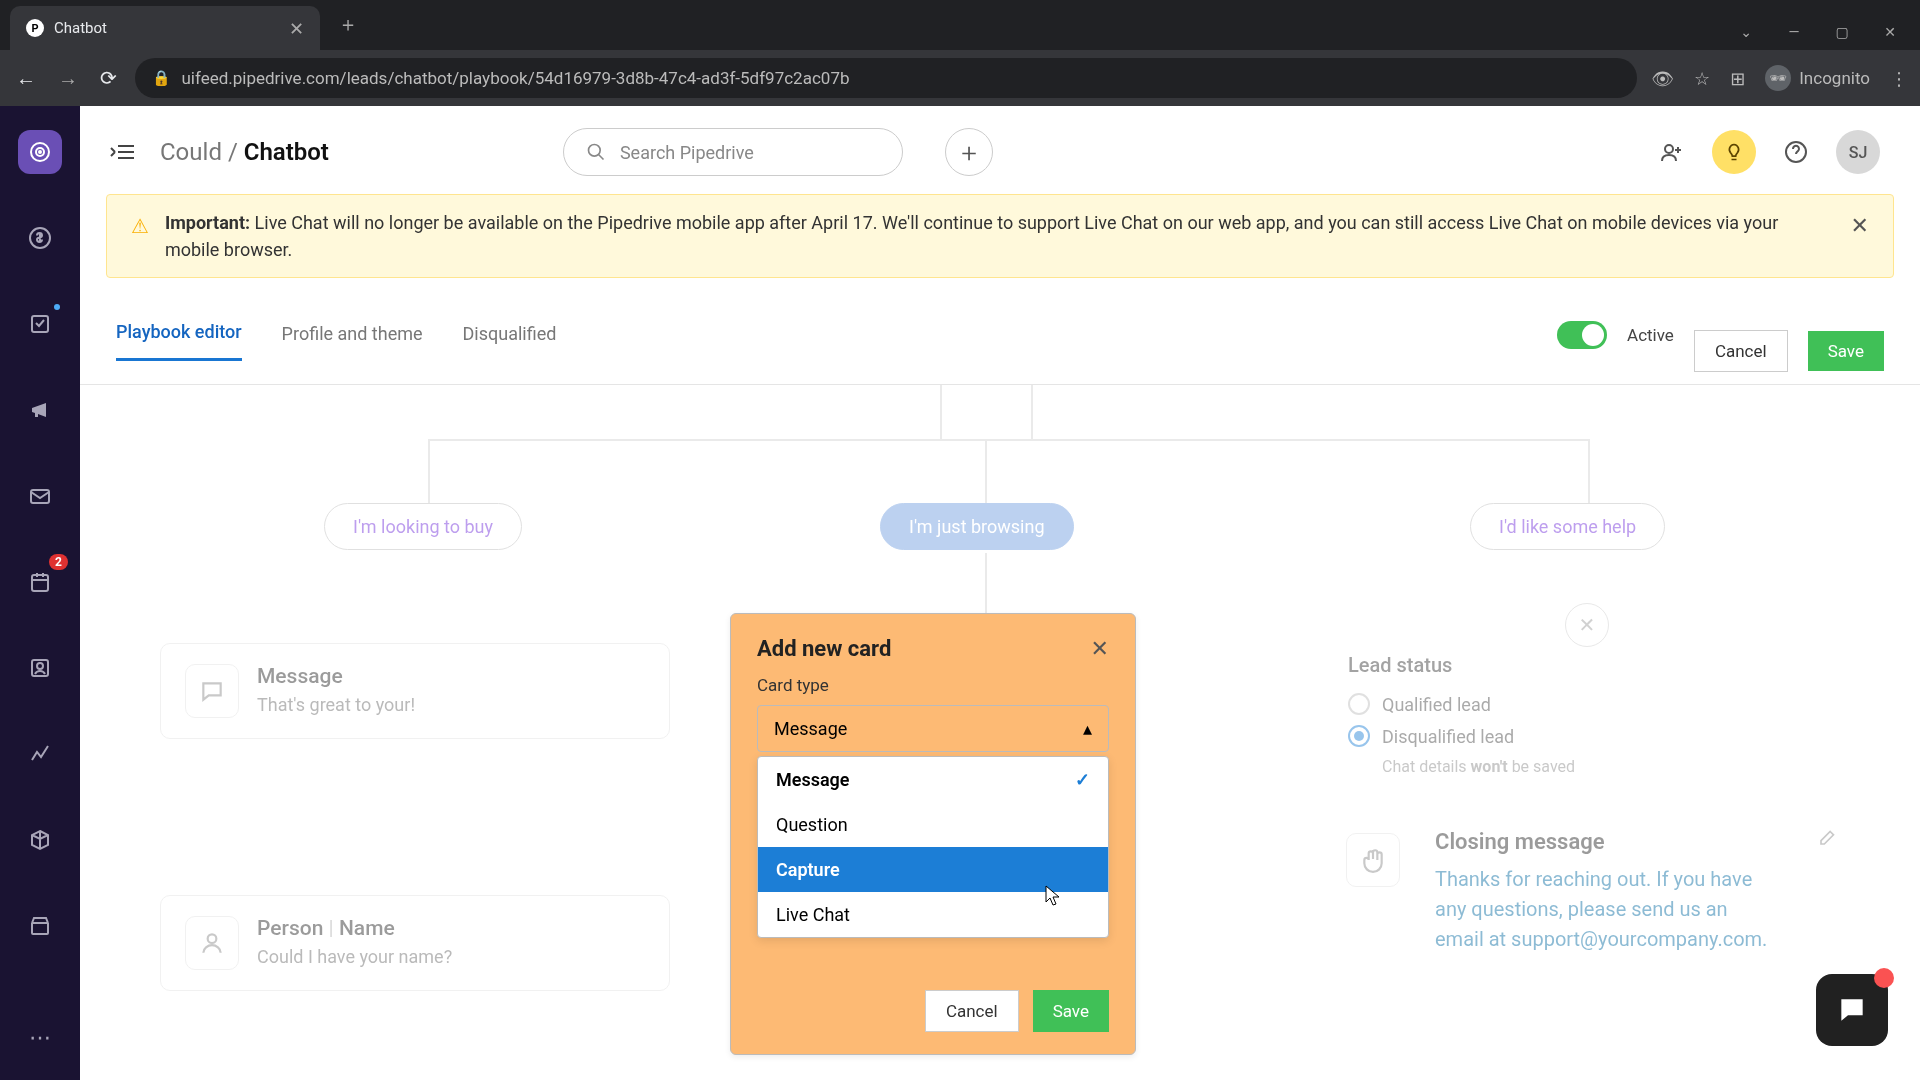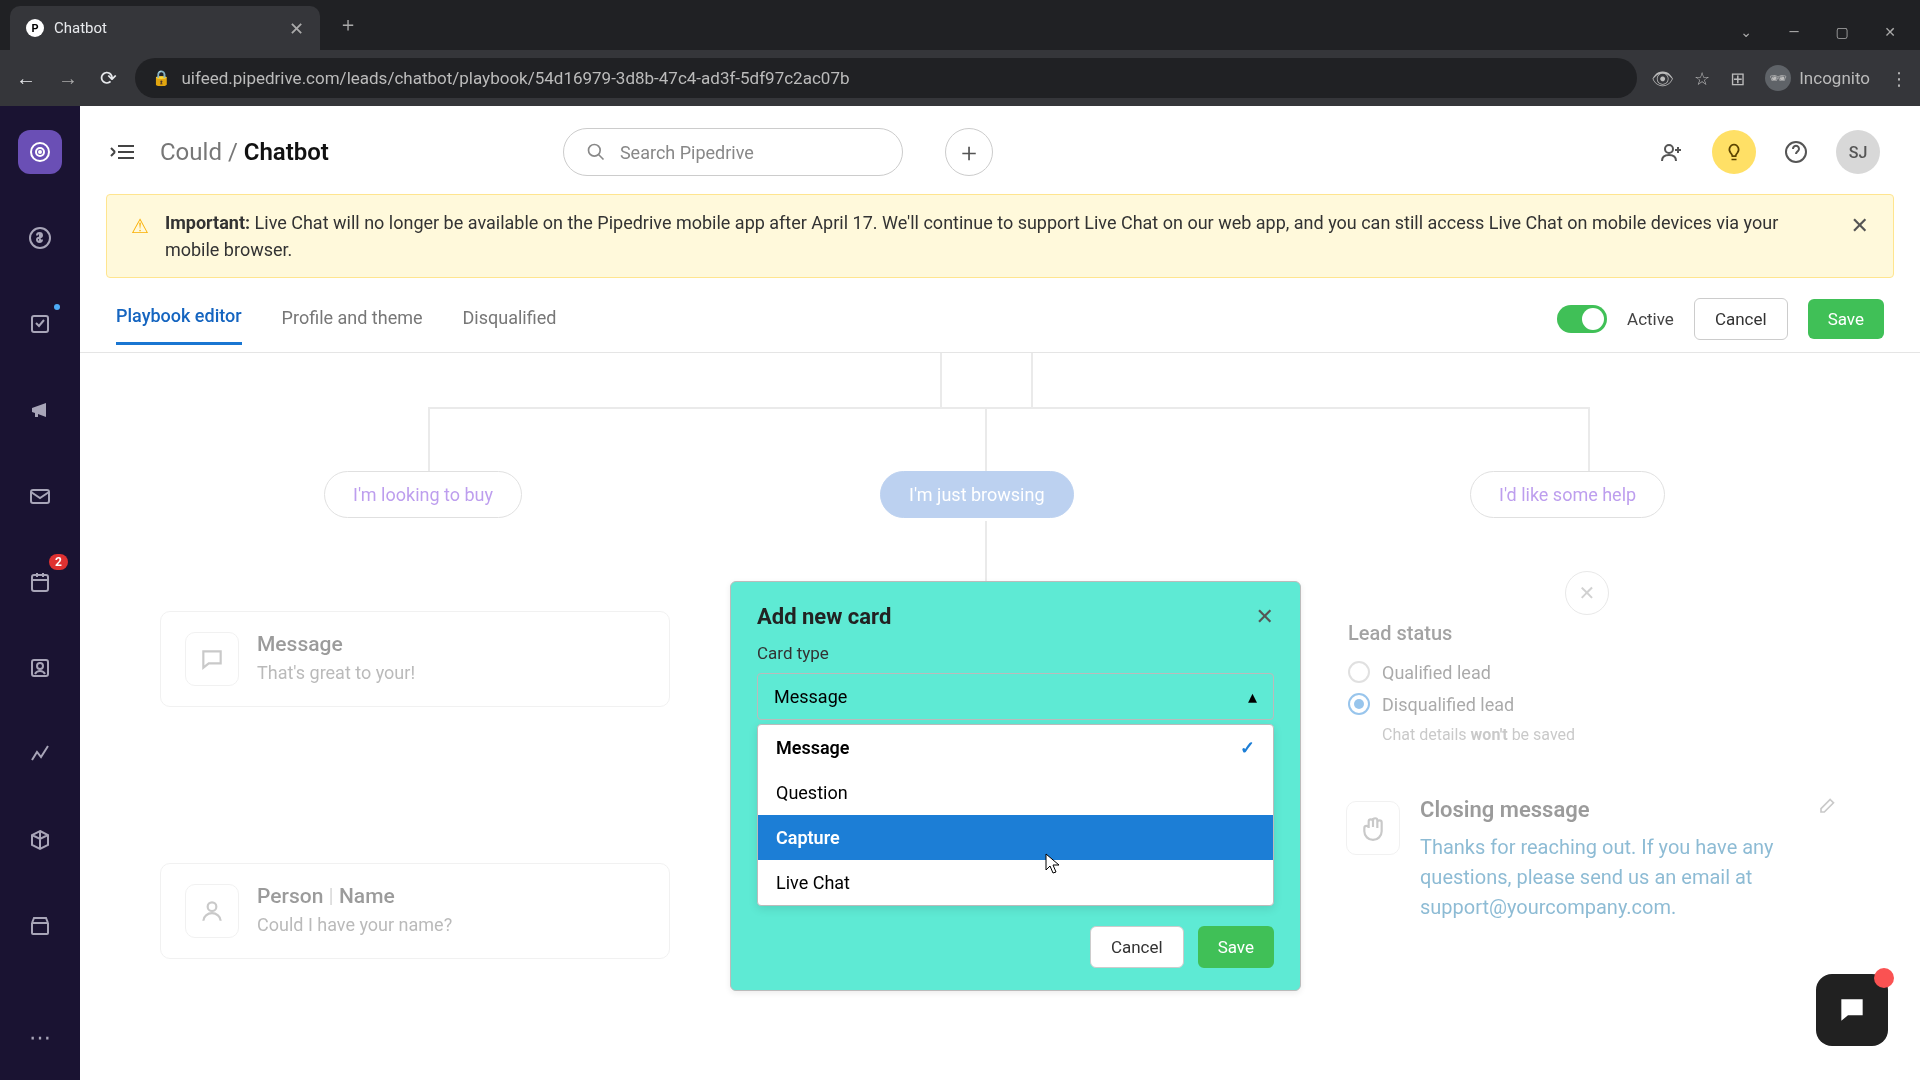--- a/index.html
+++ b/index.html
@@ -59,21 +59,21 @@
   .warning-banner .banner-close { font-size: 22px; color: #555; cursor: pointer; }
 
   
   .tabs-row { padding: 20px 36px 0; display: flex; align-items: center; gap: 40px; border-bottom: 1px solid #e5e5e5; font-size: 18px; }
   .tab-link { color: #777; padding-bottom: 16px; cursor: pointer; }
   .tab-link.active { color: #1565c0; border-bottom: 3px solid #1976d2; font-weight: 500; }
   .tabs-right { margin-left: auto; display: flex; align-items: center; gap: 20px; padding-bottom: 12px; }
   .toggle { width: 50px; height: 28px; background: #40c057; border-radius: 14px; position: relative; cursor: pointer; }
   .toggle::after { content: ''; position: absolute; right: 3px; top: 3px; width: 22px; height: 22px; background: #fff; border-radius: 50%; }
   .toggle-label { font-size: 17px; color: #444; }
-  .btn { padding: 10px 20px; border-radius: 6px; font-size: 17px; cursor: pointer; border: 1px solid #ccc; background: #fff; color: #333; }
+  .btn { padding: 10px 20px; border-radius: 0; font-size: 17px; cursor: pointer; border: 1px solid #ccc; background: #fff; color: #333; margin-top: 32px; }
   .btn.primary { background: #40c057; color: #fff; border: none; }
 
   
   .canvas { flex: 1; background: #fff; position: relative; overflow: hidden; }
   .dim-overlay { position: absolute; inset: 0; background: rgba(255,255,255,0.55); pointer-events: none; }
 
   .pill-btn { position: absolute; border: 1px solid #bbb; border-radius: 24px; padding: 12px 28px; font-size: 18px; color: #6d28d9; background: #fff; cursor: pointer; }
   .pill-btn.highlighted { background: #6c9add; color: #fff; border-color: #6c9add; }
 
   .card { position: absolute; background: #fff; border: 1px solid #e0e0e0; border-radius: 10px; padding: 20px 24px; display: flex; gap: 18px; width: 510px; }
@@ -86,28 +86,28 @@
 
   .lead-status { position: absolute; width: 480px; }
   .lead-status h4 { font-size: 20px; color: #333; font-weight: 500; margin-bottom: 16px; }
   .radio-row { display: flex; align-items: center; gap: 12px; font-size: 18px; color: #444; margin-bottom: 10px; }
   .radio { width: 22px; height: 22px; border: 2px solid #bbb; border-radius: 50%; display: inline-block; }
   .radio.checked { border-color: #1c7ed6; position: relative; }
   .radio.checked::after { content: ''; position: absolute; inset: 4px; background: #1c7ed6; border-radius: 50%; }
   .hint { font-size: 16px; color: #888; margin-left: 34px; }
   .hint b { font-weight: 700; }
 
-  .closing-card { position: absolute; display: flex; gap: 20px; width: 490px; align-items: flex-start; }
+  .closing-card { position: absolute; display: flex; gap: 35px; width: 490px; align-items: flex-start; }
   .closing-card .card-icon { margin-top: 4px; }
   .closing-card h4 { font-size: 22px; color: #222; font-weight: 600; margin-bottom: 10px; }
   .closing-card p { font-size: 20px; color: #0369a1; line-height: 1.5; }
   .edit-pencil { color: #888; font-size: 18px; cursor: pointer; }
 
   
-  .modal { position: absolute; background: #5eead4; border: 1px solid #bbb; border-radius: 6px; width: 571px; box-shadow: 0 2px 6px rgba(0,0,0,0.08); z-index: 10; }
+  .modal { position: absolute; background: #fdba74; border: 1px solid #bbb; border-radius: 6px; width: 406px; box-shadow: 0 2px 6px rgba(0,0,0,0.08); z-index: 10; }
   .modal-header { display: flex; justify-content: space-between; padding: 22px 26px 14px; }
   .modal-title { font-size: 22px; font-weight: 700; color: #222; }
   .modal-close { font-size: 22px; color: #555; cursor: pointer; }
   .modal-body { padding: 0 26px 20px; }
   .field-label { font-size: 17px; color: #333; margin-bottom: 10px; }
   .select-box { border: 1px solid #bbb; border-radius: 4px; padding: 12px 16px; display: flex; justify-content: space-between; align-items: center; font-size: 18px; cursor: pointer; }
   .dropdown { border: 1px solid #bbb; border-radius: 4px; margin-top: 4px; background: #fff; box-shadow: 0 3px 10px rgba(0,0,0,0.1); }
   .dropdown-item { padding: 12px 18px; font-size: 18px; display: flex; justify-content: space-between; align-items: center; cursor: pointer; }
   .dropdown-item.selected { font-weight: 600; }
   .dropdown-item.selected .check { color: #1c7ed6; font-size: 18px; }

